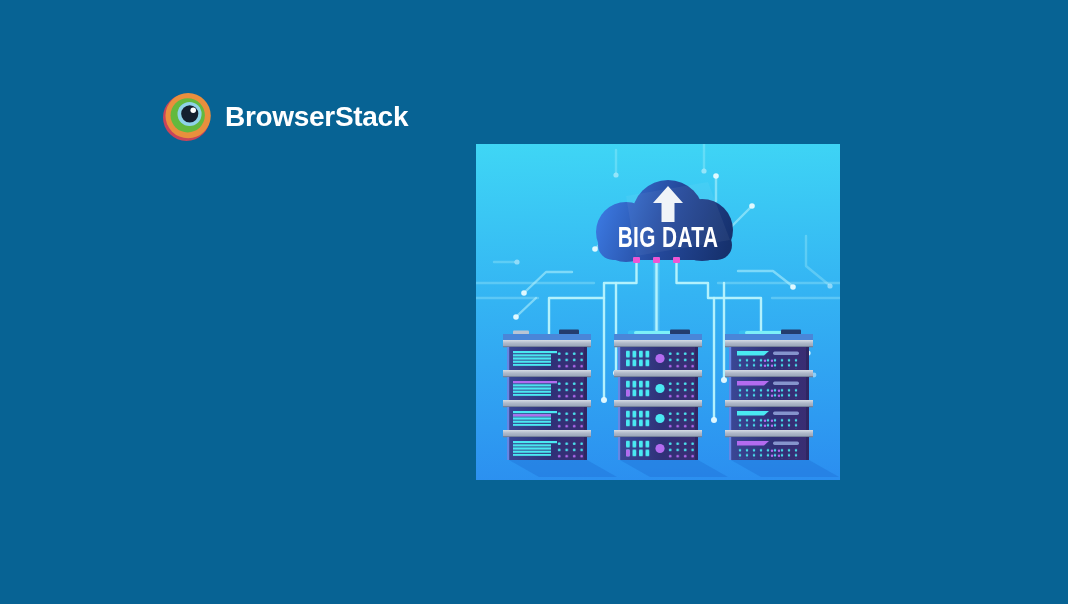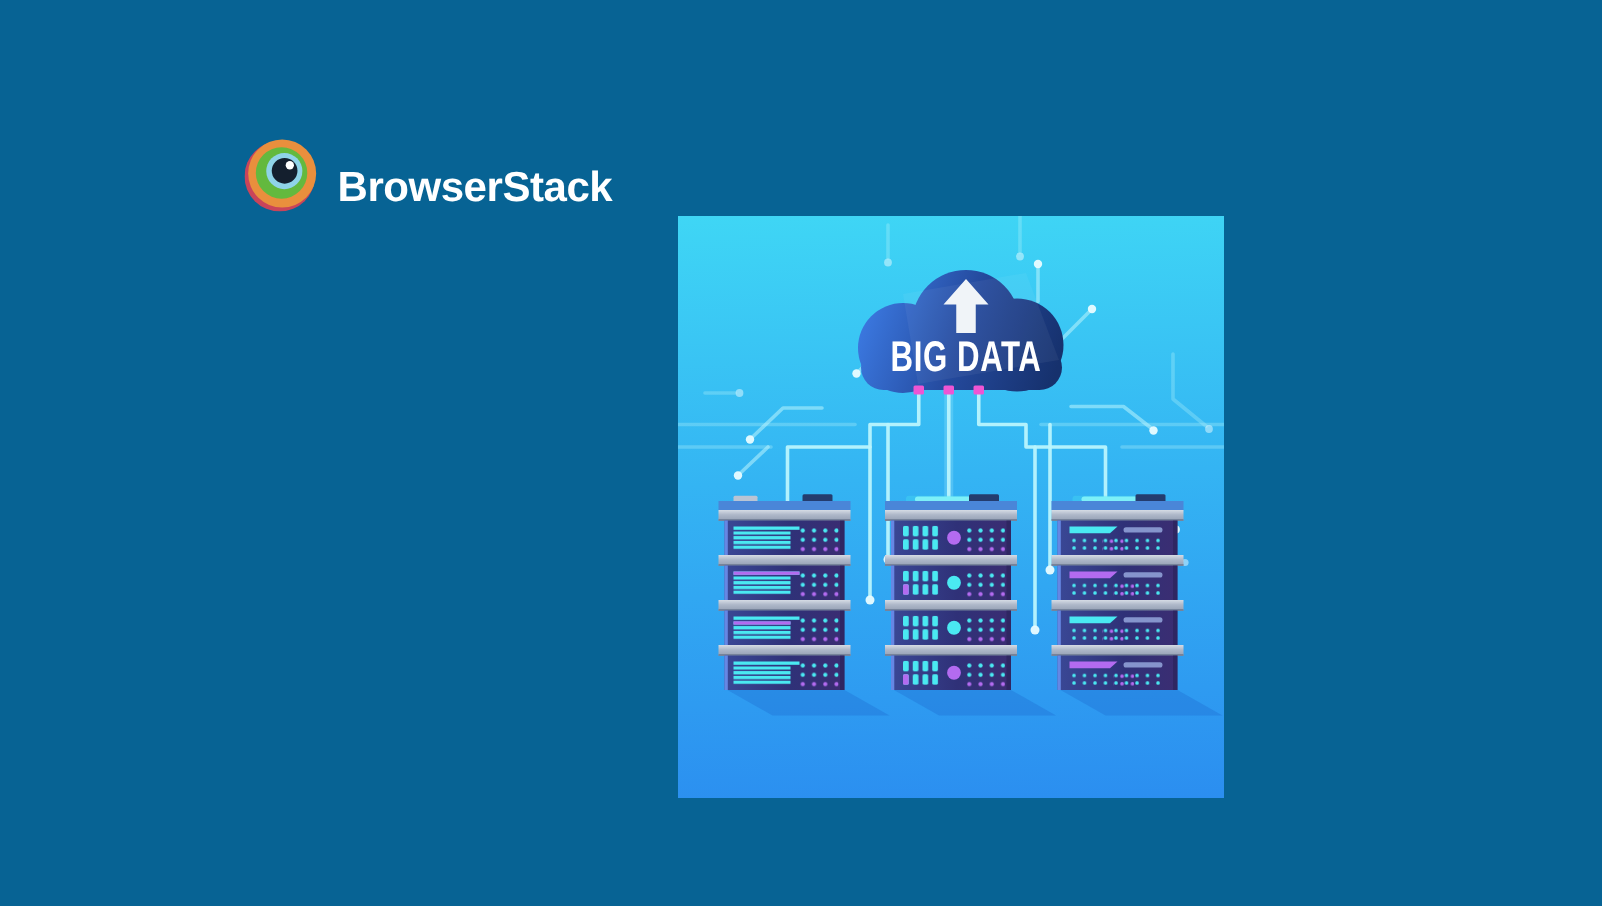--- a/index.html
+++ b/index.html
@@ -8,24 +8,24 @@
     --accent_cyan:#4ae9f2; --accent_purple:#b36bf0;
     --trace:#b9f4fd; --connector_magenta:#ee55d3;
     --server_body:#2f3178; --rack_cap:#aeb8c9;
   }
   html,body{margin:0;padding:0;}
   body{
     width:1068px;height:604px;position:relative;overflow:hidden;
     background:#076394;
     font-family:"Liberation Sans", sans-serif;
   }
-  .brand{position:absolute;left:163px;top:92px;display:flex;align-items:flex-end;gap:13px;}
+  .brand{position:absolute;left:163px;top:92px;display:flex;align-items:center;gap:13px;}
   .brand-name{color:#ffffff;font-size:28px;font-weight:700;letter-spacing:-0.3px;}
   .illustration{
-    position:absolute;left:452px;top:144px;width:364px;height:388px;
+    position:absolute;left:476px;top:144px;width:364px;height:336px;
     background:linear-gradient(178deg, var(--canvas_top) 0%, #34b4f3 45%, var(--canvas_bottom) 100%);
   }
   .illustration svg{display:block;}
   .fCyan{fill:var(--accent_cyan);}
   .fPurple{fill:var(--accent_purple);}
   .fMag{fill:var(--connector_magenta);}
   .trace{stroke:var(--trace);stroke-width:2.4;fill:none;stroke-linecap:round;stroke-linejoin:round;opacity:.95;}
   .trace.d{opacity:.55;}
   .trace.f{opacity:.3;}
   .traceGlow{stroke:var(--trace);stroke-width:6;fill:none;stroke-linecap:round;opacity:.22;}

